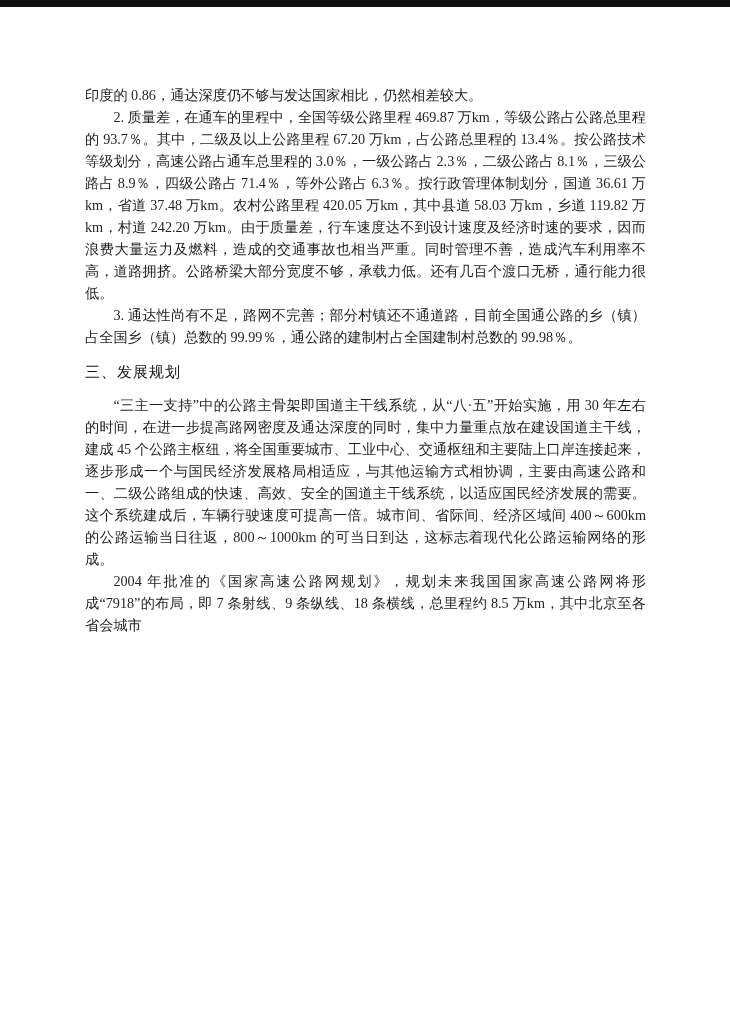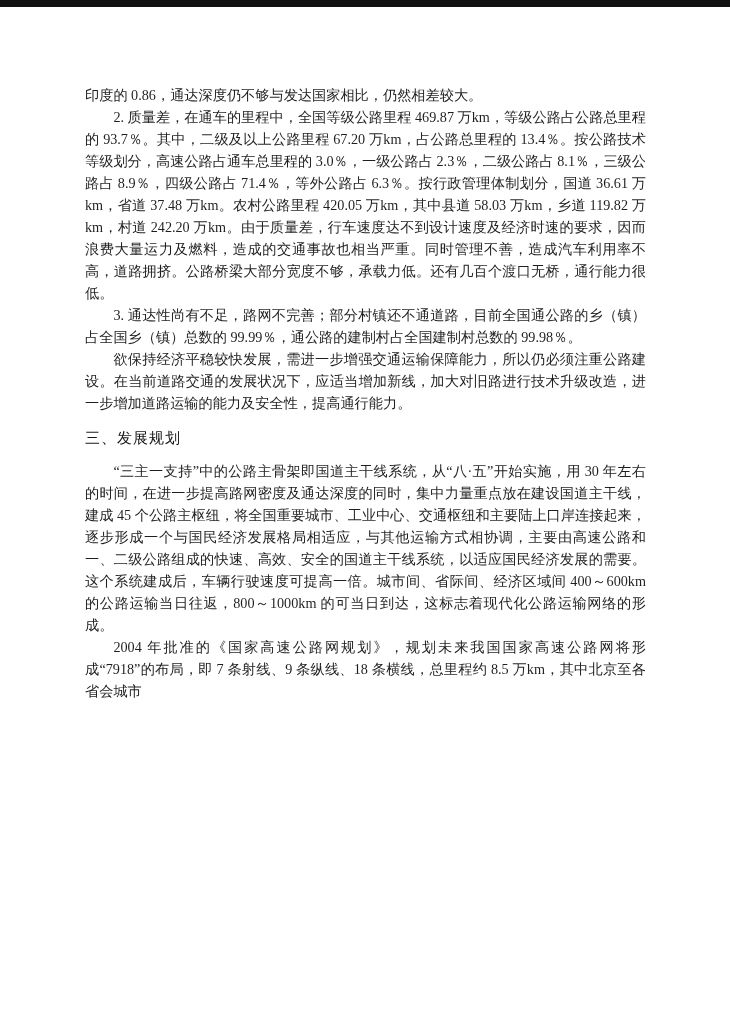--- a/index.html
+++ b/index.html
@@ -58,19 +58,18 @@
 </style>
 </head>
 <body>
 
 <div class="page">
   <div class="scan-edge"></div>
   <main class="content">
       <p>印度的 0.86，通达深度仍不够与发达国家相比，仍然相差较大。</p>
       <p class="indent">2. 质量差，在通车的里程中，全国等级公路里程 469.87 万km，等级公路占公路总里程的 93.7％。其中，二级及以上公路里程 67.20 万km，占公路总里程的 13.4％。按公路技术等级划分，高速公路占通车总里程的 3.0％，一级公路占 2.3％，二级公路占 8.1％，三级公路占 8.9％，四级公路占 71.4％，等外公路占 6.3％。按行政管理体制划分，国道 36.61 万km，省道 37.48 万km。农村公路里程 420.05 万km，其中县道 58.03 万km，乡道 119.82 万km，村道 242.20 万km。由于质量差，行车速度达不到设计速度及经济时速的要求，因而浪费大量运力及燃料，造成的交通事故也相当严重。同时管理不善，造成汽车利用率不高，道路拥挤。公路桥梁大部分宽度不够，承载力低。还有几百个渡口无桥，通行能力很低。</p>
       <p class="indent">3. 通达性尚有不足，路网不完善；部分村镇还不通道路，目前全国通公路的乡（镇）占全国乡（镇）总数的 99.99％，通公路的建制村占全国建制村总数的 99.98％。</p>
-      <p class="indent">欲保持经济平稳较快发展，需进一步增强交通运输保障能力，所以仍必须注重公路建设。在当前道路交通的发展状况下，应适当增加新线，加大对旧路进行技术升级改造，进一步增加道路运输的能力及安全性，提高通行能力。</p>
       <h2>三、发展规划</h2>
       <p class="indent">“三主一支持”中的公路主骨架即国道主干线系统，从“八·五”开始实施，用 30 年左右的时间，在进一步提高路网密度及通达深度的同时，集中力量重点放在建设国道主干线，建成 45 个公路主枢纽，将全国重要城市、工业中心、交通枢纽和主要陆上口岸连接起来，逐步形成一个与国民经济发展格局相适应，与其他运输方式相协调，主要由高速公路和一、二级公路组成的快速、高效、安全的国道主干线系统，以适应国民经济发展的需要。这个系统建成后，车辆行驶速度可提高一倍。城市间、省际间、经济区域间 400～600km 的公路运输当日往返，800～1000km 的可当日到达，这标志着现代化公路运输网络的形成。</p>
       <p class="indent">2004 年批准的《国家高速公路网规划》，规划未来我国国家高速公路网将形成“7918”的布局，即 7 条射线、9 条纵线、18 条横线，总里程约 8.5 万km，其中北京至各省会城市</p>
     </main>
   <div class="page-number">4</div>
 </div>
 
 </body></html>

